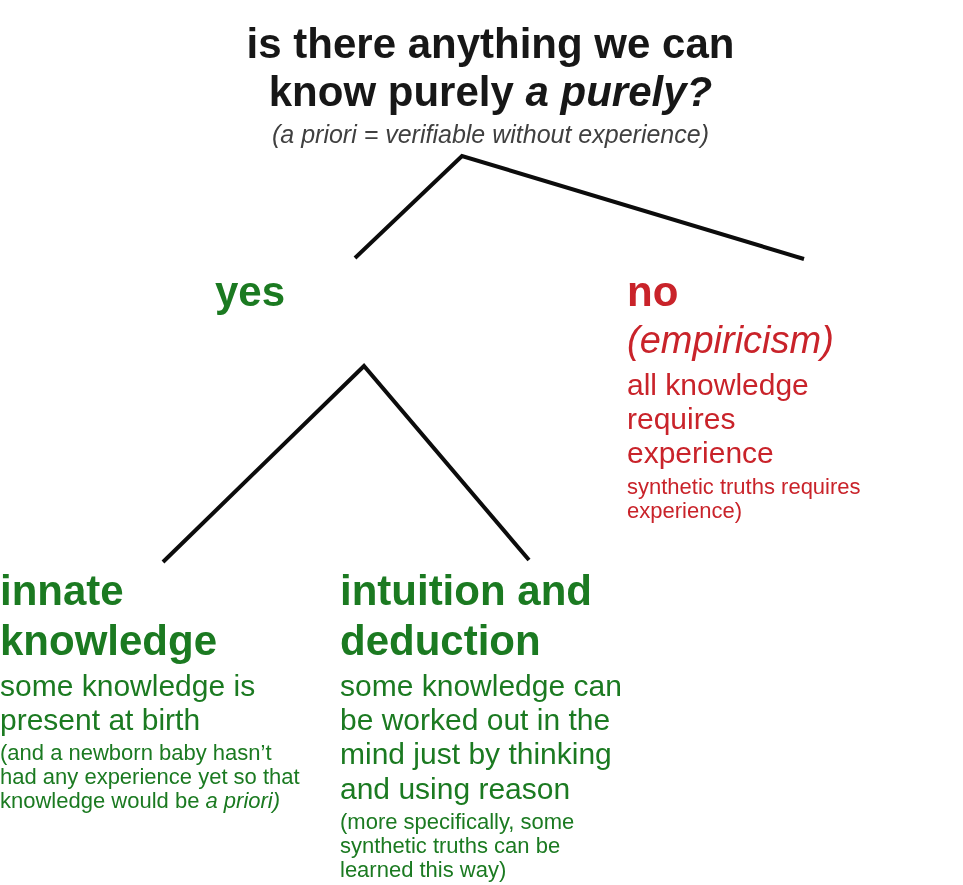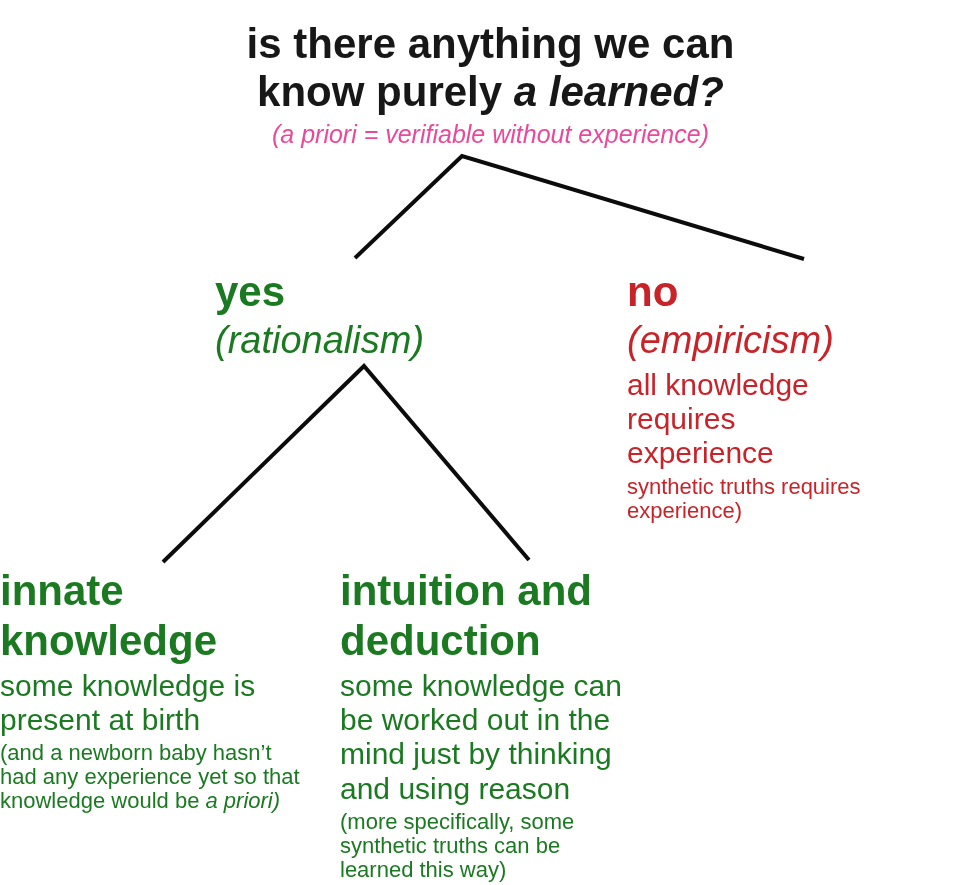--- a/index.html
+++ b/index.html
@@ -45,21 +45,21 @@
     color: #171717;
   }
   .title .em {
     font-style: italic;
   }
   .subtitle {
     margin: 2px 0 0 0;
     font-size: 25px;
     font-style: italic;
     line-height: 1.2;
-    color: #ec4899;
+    color: #404040;
   }
   .node {
     position: absolute;
     text-align: left;
   }
   .node-heading {
     margin: 0;
     font-size: 42px;
     font-weight: bold;
     line-height: 1.18;
@@ -99,27 +99,26 @@
 
 <div id="canvas">
 
   <svg class="lines" viewBox="0 0 963 885" aria-hidden="true">
     <polyline id="root-branches" fill="none" stroke="#0c0c0c" stroke-width="4" stroke-linejoin="miter" stroke-linecap="butt" points="355,258 462,156 804,259"></polyline>
     <polyline id="yes-branches" fill="none" stroke="#0c0c0c" stroke-width="4" stroke-linejoin="miter" stroke-linecap="butt" points="163,562 364,366 529,560"></polyline>
   </svg>
 
   <div class="title-block">
     <h1 class="title"><span>is there anything we can
-know purely </span><span class="em">a learned?</span></h1>
+know purely </span><span class="em">a purely?</span></h1>
     <div class="subtitle">(a priori = verifiable without experience)</div>
   </div>
 
   <div id="node-yes" class="node green">
     <div class="node-heading">yes</div>
-    <div class="node-sublabel">(rationalism)</div>
   </div>
 
   <div id="node-no" class="node red">
     <div class="node-heading">no</div>
     <div class="node-sublabel">(empiricism)</div>
     <div class="node-body">all knowledge
 requires
 experience</div>
     <div class="node-note"><span class="bold">synthetic truths</span><span> requires
 experience)</span></div>

